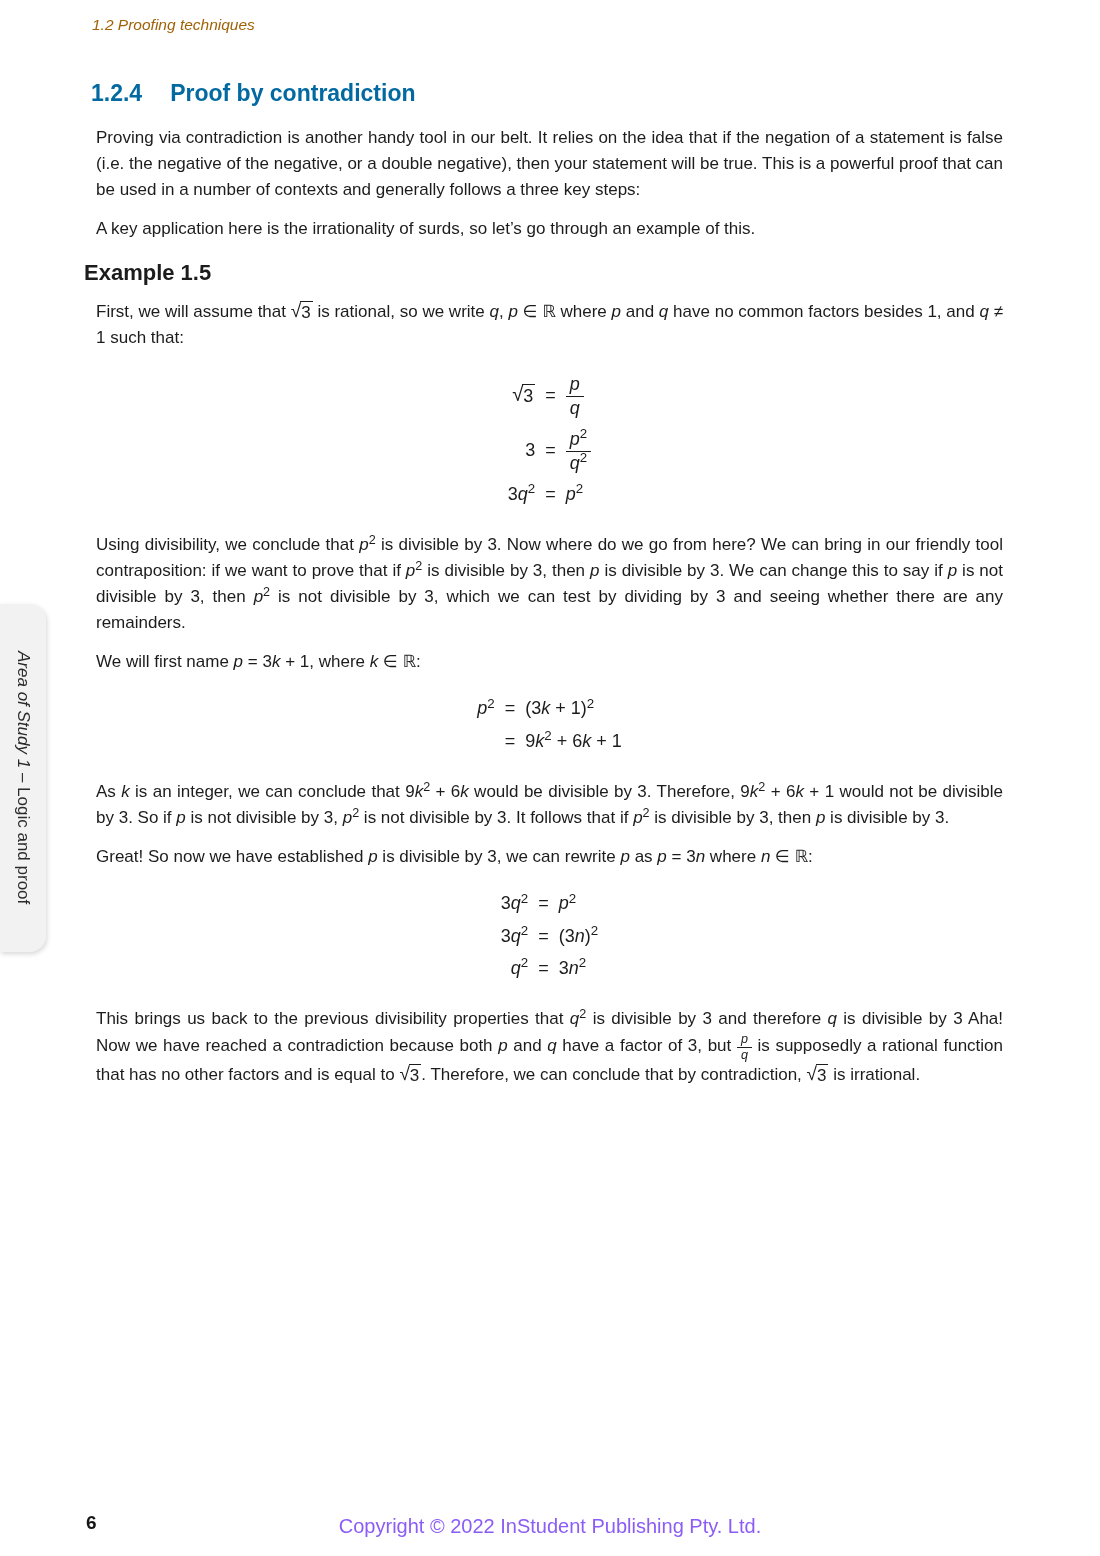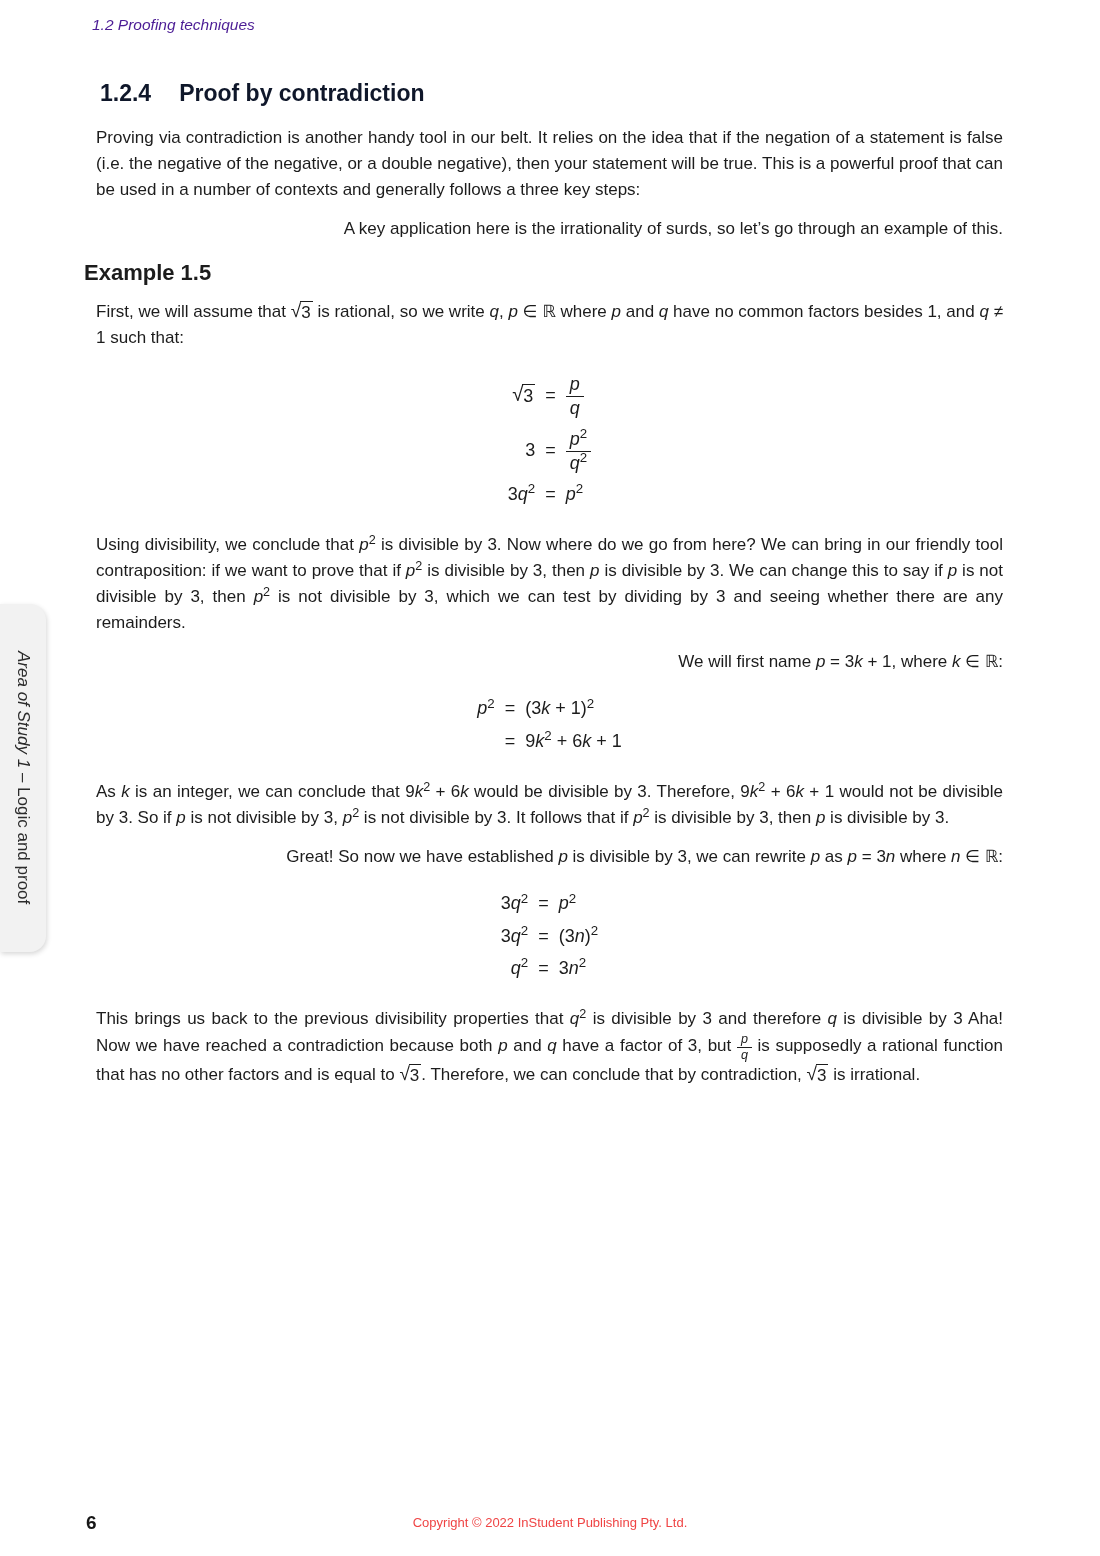--- a/index.html
+++ b/index.html
@@ -9,37 +9,37 @@
     color:#1c1c1c;
     -webkit-font-smoothing:antialiased;
   }
   .page{position:relative;width:1100px;height:1556px;overflow:hidden;background:#fff;}
   .content{padding:0 85px 0 84px;}
 
   .running-header{
     margin:16px 0 0 8px;
     font-style:italic;
     font-size:15.5px;
-    color:#4c1d95;
+    color:#a16207;
   }
   h1.section-heading{
-    margin:46px 0 18px 16px;
+    margin:46px 0 18px 7px;
     font-size:23px;
     font-weight:bold;
-    color:#0f172a;
+    color:#0369a1;
   }
   h1.section-heading .sec-num{display:inline-block;margin-right:28px;}
 
   p{
     margin:13px 12px;
     font-size:17px;
     line-height:26px;
     text-align:justify;
   }
-  p.single{text-align:right;}
+  p.single{text-align:left;}
 
   ol.steps{
     margin:12px 0 20px 32px;
     padding:0 0 0 18px;
     font-size:17px;
     line-height:27px;
   }
   ol.steps li{padding-left:4px;}
 
   .example-label{
@@ -117,21 +117,21 @@
     left:0;bottom:14px;
     width:1100px;height:30px;
   }
   .footer .page-number{
     position:absolute;left:86px;top:0;
     font-size:19px;font-weight:bold;color:#161616;
   }
   .footer .copyright{
     position:absolute;left:0;top:3px;width:1100px;
     text-align:center;
-    font-size:13px;color:#ef4444;
+    font-size:20px;color:#8b5cf6;
   }
 </style>
 </head>
 <body>
 
 <div class="page">
   <div class="content">
 
     <div class="running-header">1.2 Proofing techniques</div>
 

